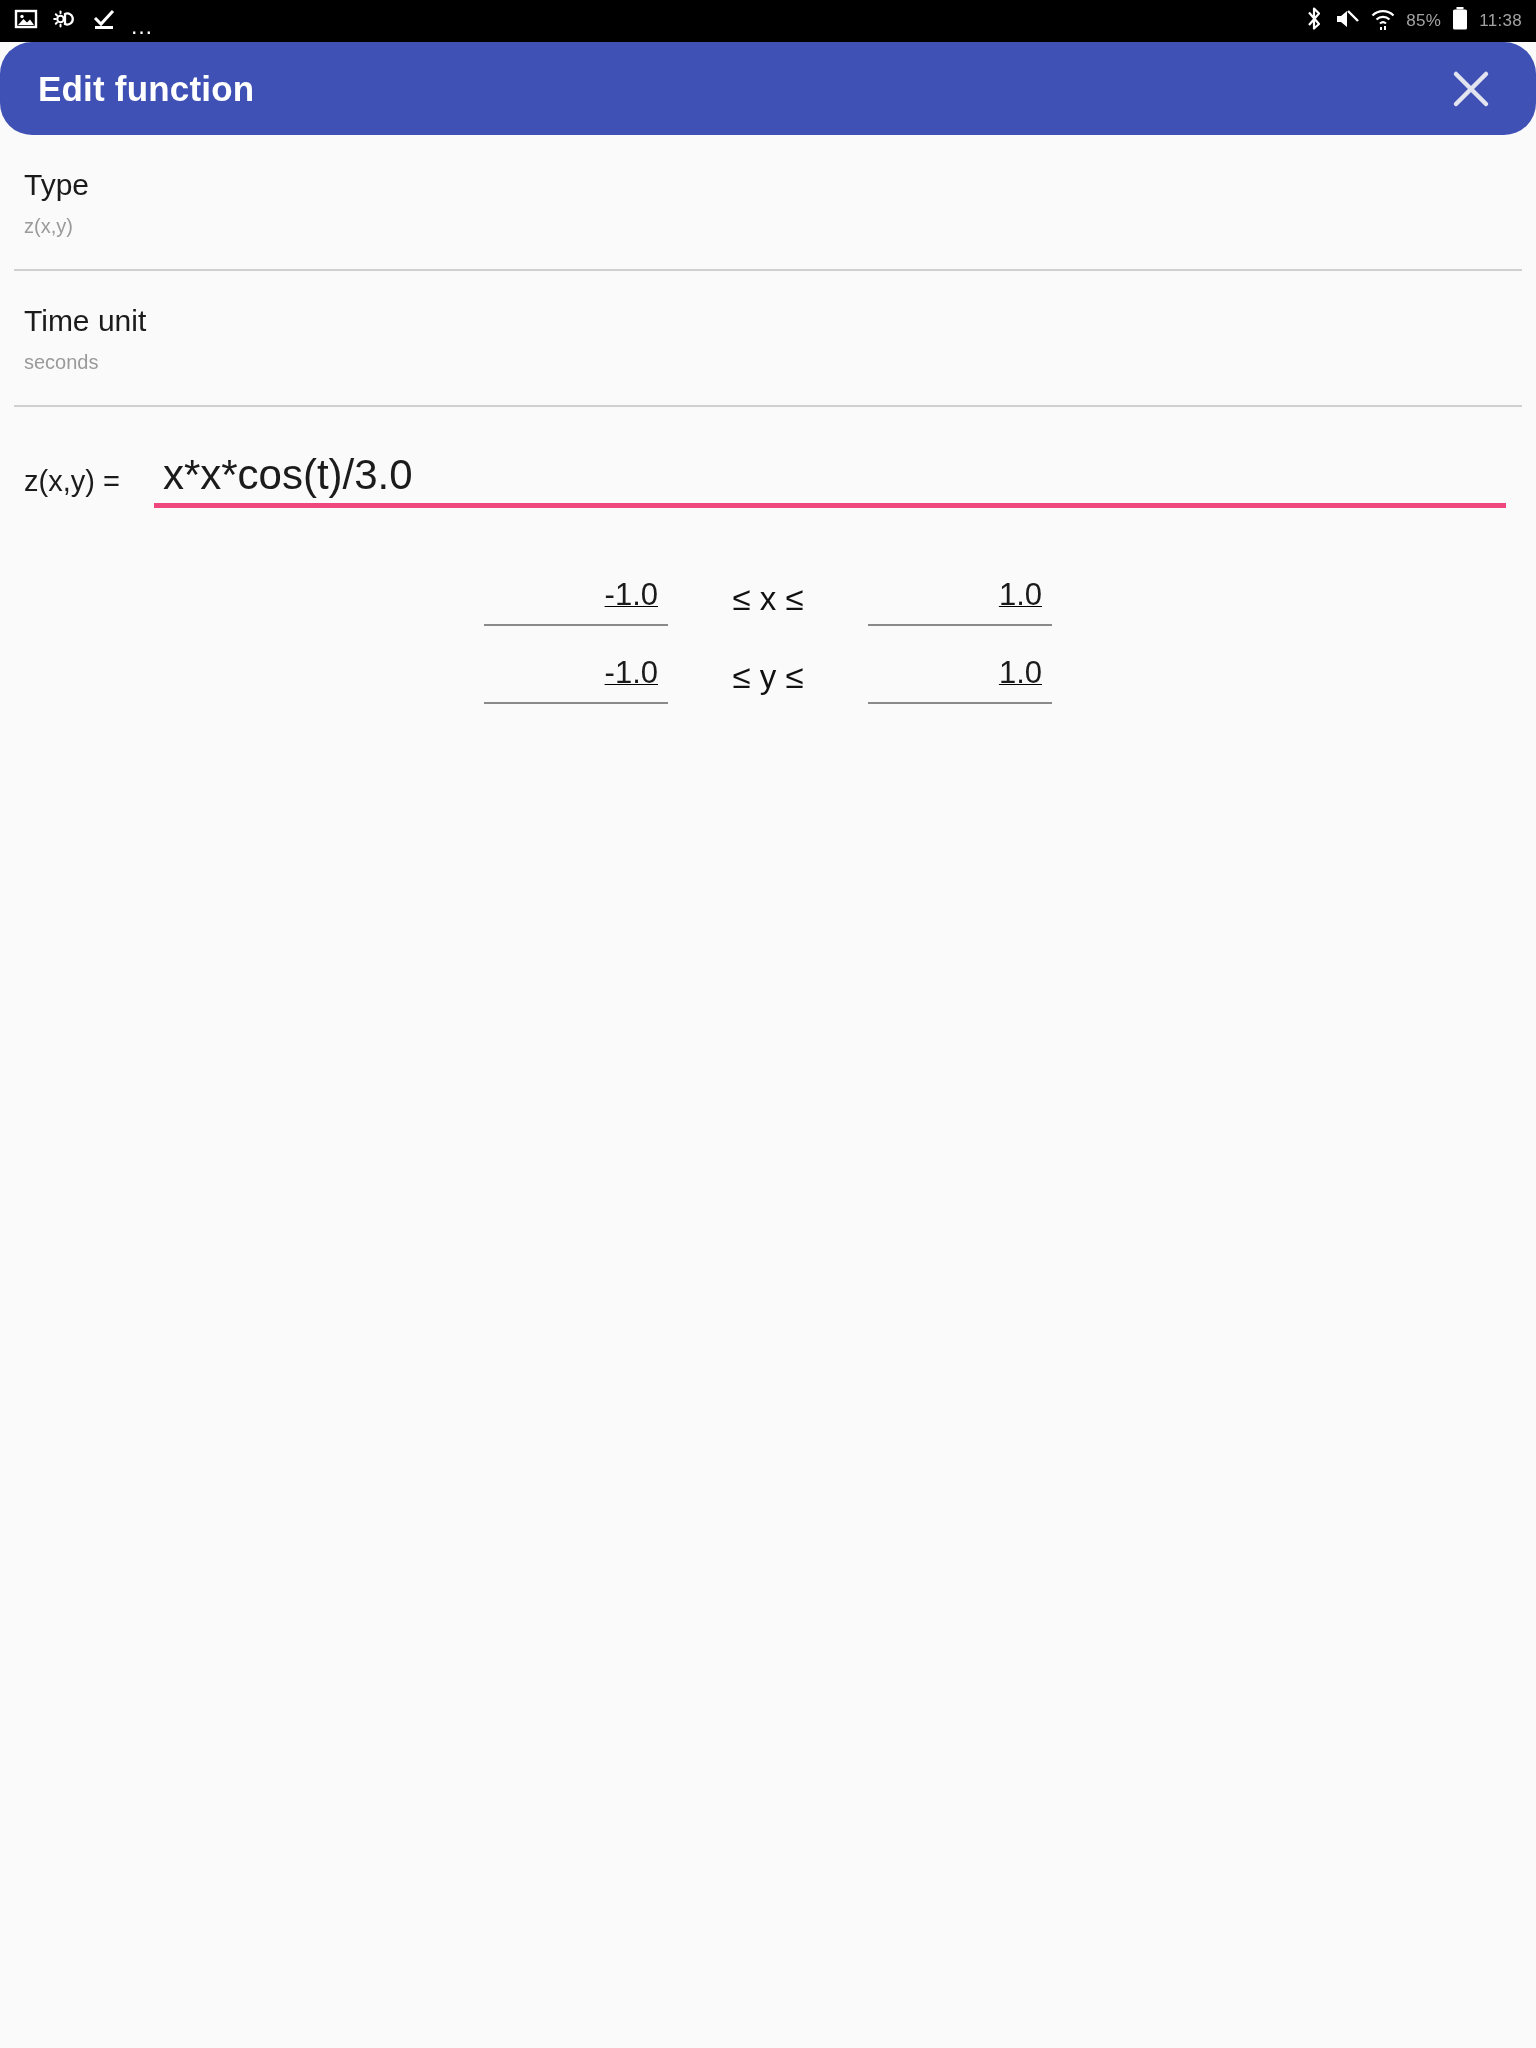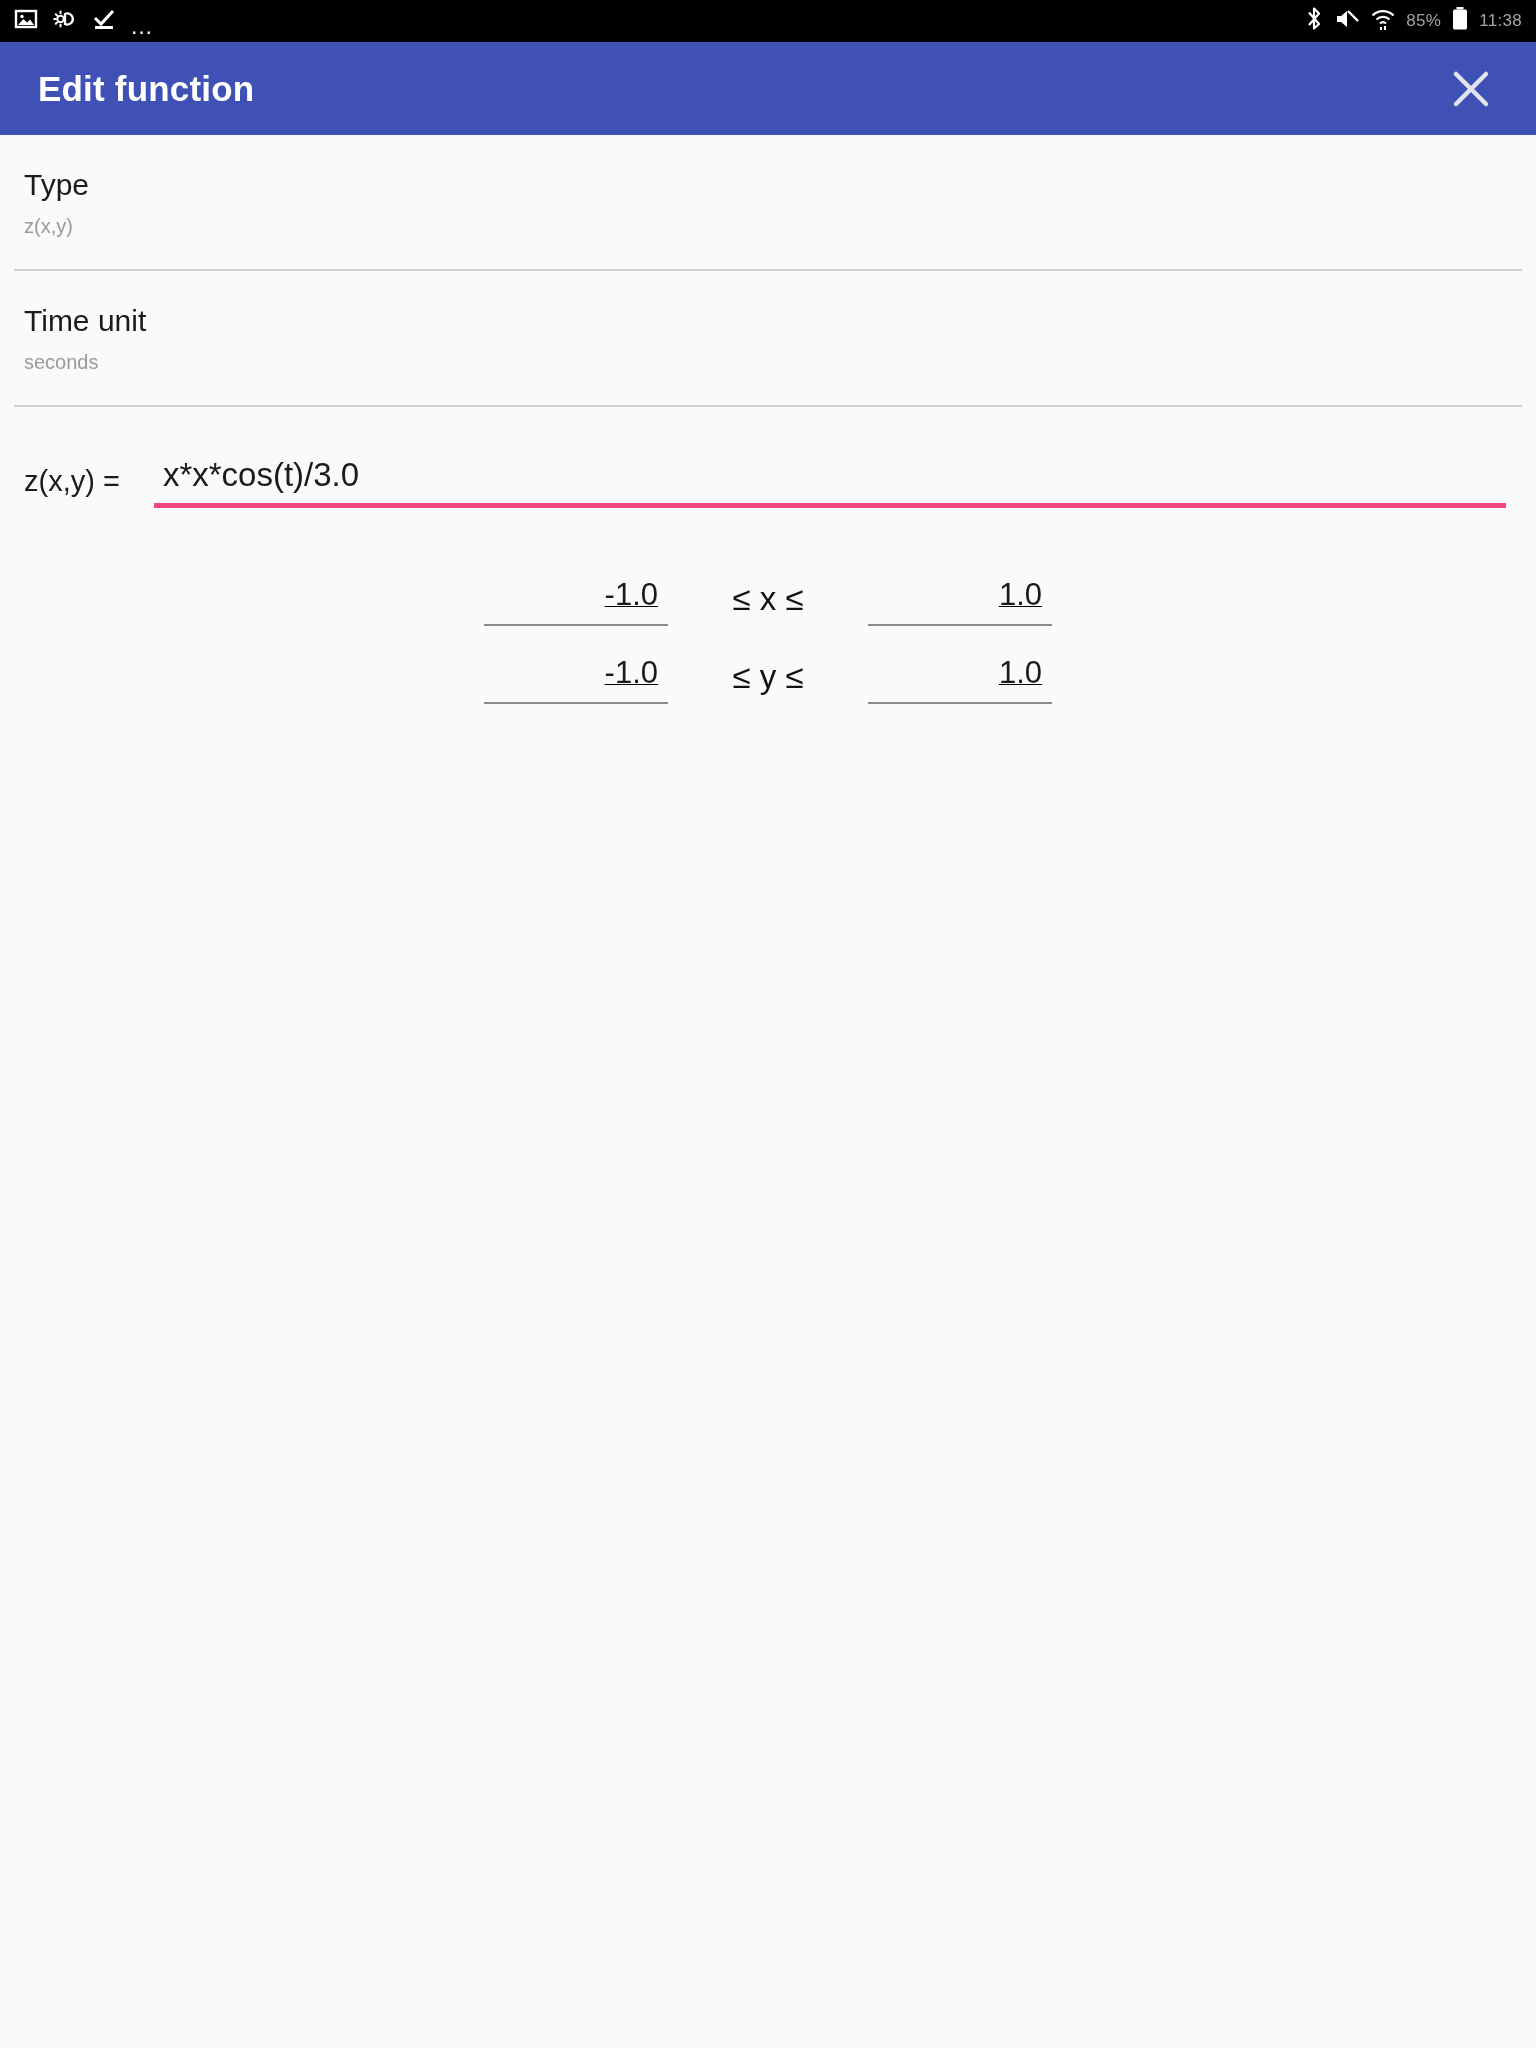--- a/index.html
+++ b/index.html
@@ -51,20 +51,21 @@
 
   
   .app-bar {
     width: 100%;
     height: 93px;
     background: #3F51B5;
     display: flex;
     align-items: center;
     justify-content: space-between;
     padding: 0 28px 0 38px;
+    border-radius: 32px;
   }
   .app-title {
     color: #ffffff;
     font-size: 35px;
     font-weight: bold;
     letter-spacing: 0.2px;
   }
   .close-btn {
     width: 74px;
     height: 74px;
@@ -116,21 +117,21 @@
     white-space: nowrap;
     padding-bottom: 6px;
   }
   .formula-field {
     flex: 1;
     margin-left: 34px;
     border-bottom: 5px solid #F0467E;
     padding: 0 6px 6px 9px;
   }
   .formula-value {
-    font-size: 33px;
+    font-size: 42px;
     color: #1b1b1b;
     line-height: 44px;
     display: block;
   }
 
   
   .range-block {
     margin-top: 66px;
   }
   .range-row {

